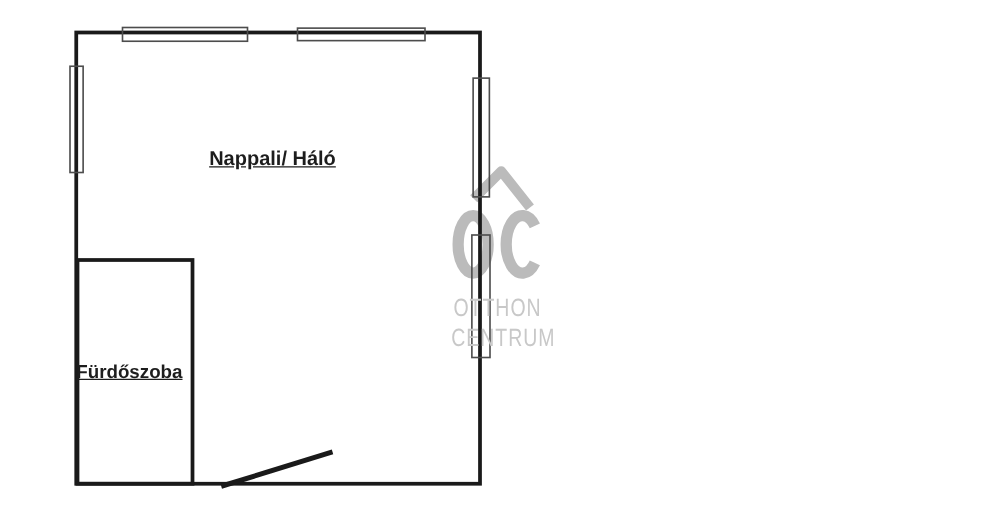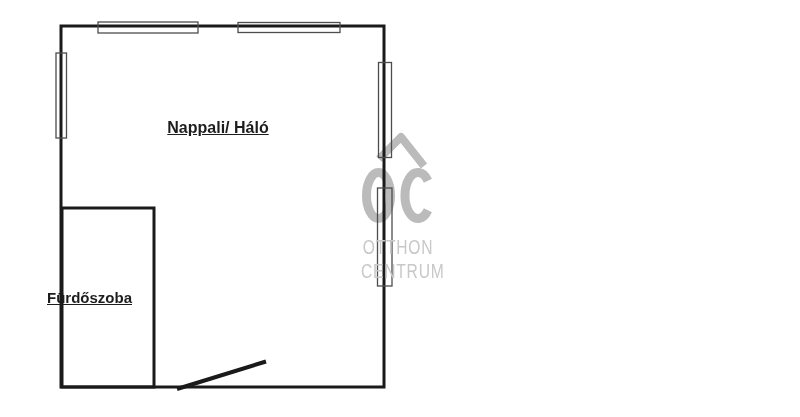--- a/index.html
+++ b/index.html
@@ -15,21 +15,21 @@
     position:absolute;
     color:#1d1d1d;
     font-weight:bold;
     text-align:center;
     white-space:nowrap;
     line-height:1.1;
     text-decoration:underline;
   }
   .lbl-nappali{left:138px;top:119px;width:160px;font-size:16px;}
   .lbl-konyha{left:227px;top:262px;width:160px;font-size:16px;}
-  .lbl-furdo{left:47px;top:290px;width:79px;font-size:15px;}
+  .lbl-furdo{left:61px;top:290px;width:79px;font-size:15px;}
   .lbl-apartman{left:407px;top:151px;width:100px;font-size:16px;}
   .wm-word{
     position:absolute;
     color:#c8c8c8;
     font-size:20px;
     font-weight:normal;
     text-align:center;
     white-space:nowrap;
     letter-spacing:1px;
     transform:scaleX(0.78);

